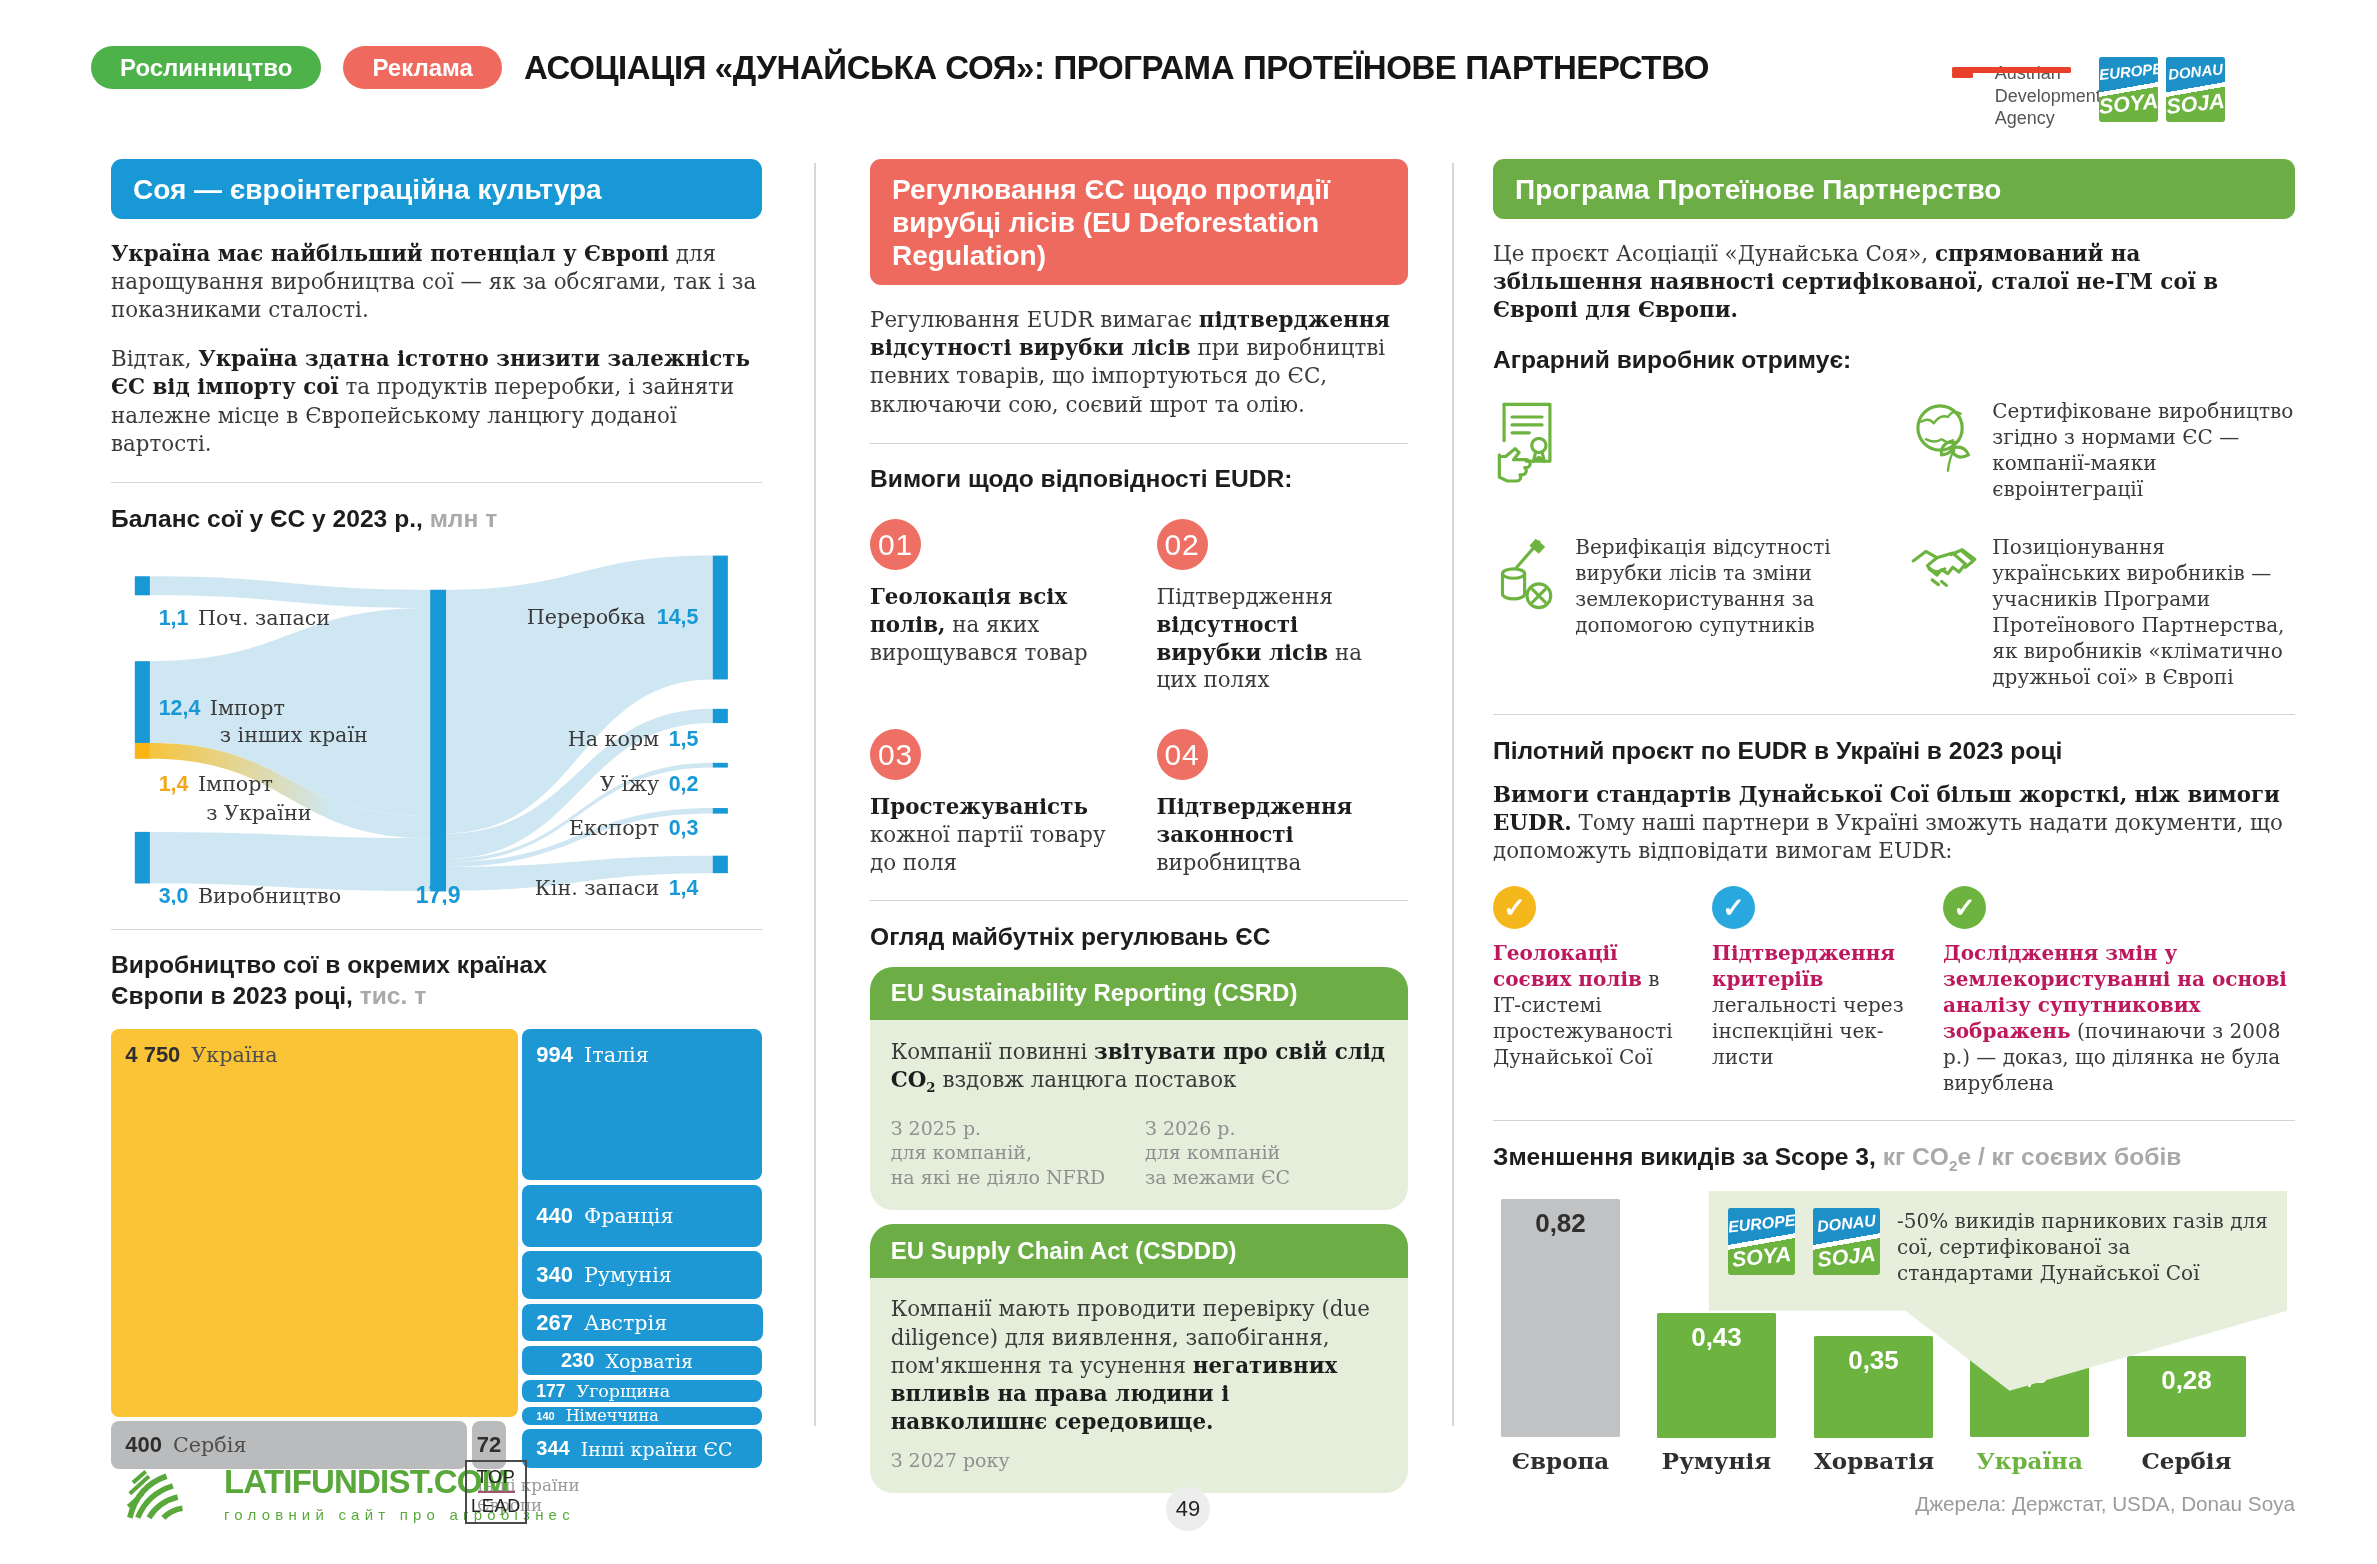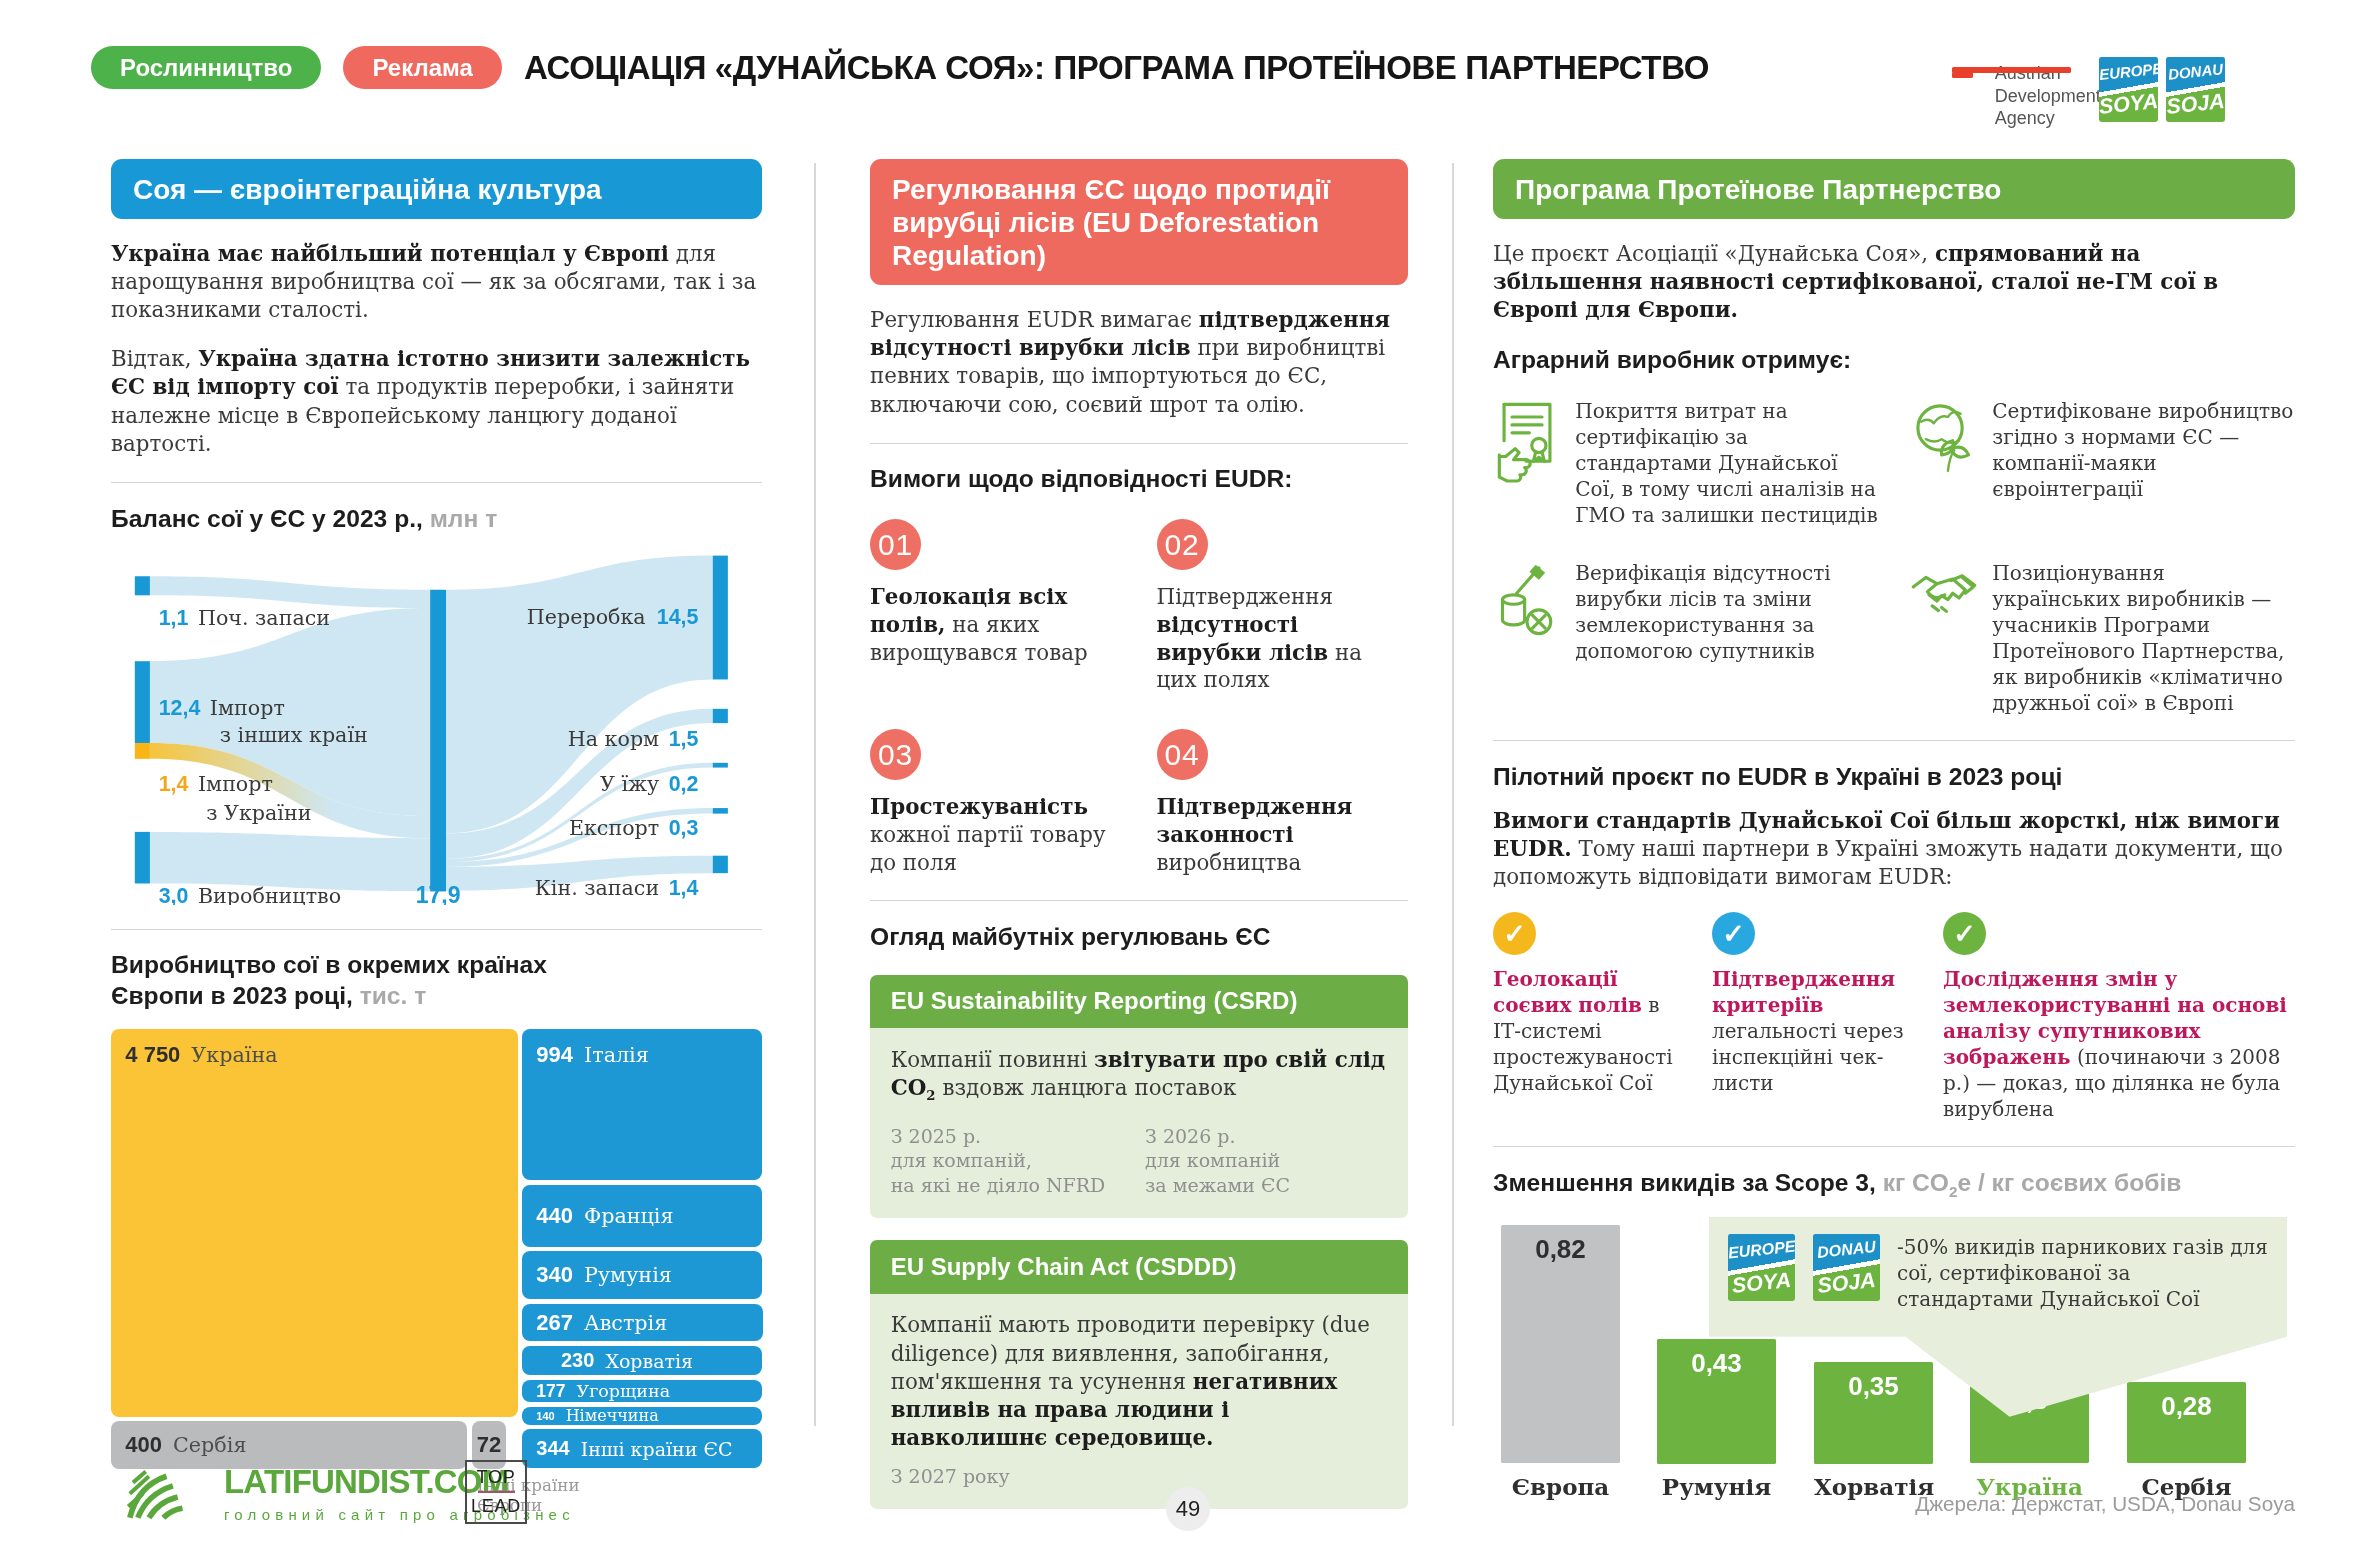--- a/index.html
+++ b/index.html
@@ -79,21 +79,21 @@
 
   
   .req-grid { display:grid; grid-template-columns:1fr 1fr; column-gap:35px; row-gap:35px; margin-top:24px; }
   .req-num { width:51px; height:51px; border-radius:50%; background:#ee6f63; color:#fff;
              display:flex; align-items:center; justify-content:center; font-size:30px; font-weight:300;
              letter-spacing:0.8px; }
   .req-text { margin-top:12.7px; font-family:"DejaVu Serif","Liberation Serif",serif; font-size:21.4px;
               line-height:1.3; color:#3a3a3a; }
   .req-text b { color:#1d1d1d; }
 
-  .reg-card { border-radius:7px; overflow:hidden; margin-top:22px; }
+  .reg-card { border-radius:23px; overflow:hidden; margin-top:14px; }
   .reg-head { background:#6cae45; color:#fff; font-weight:bold; font-size:24px; padding:12.7px 20.7px; }
   .reg-body { background:#e5eedb; padding:17.5px 20.7px 20.7px 20.7px; }
   .reg-body .txt { font-family:"DejaVu Serif","Liberation Serif",serif; font-size:21.4px; line-height:1.32; color:#3a3a3a; }
   .reg-body .txt b { color:#1d1d1d; }
   .reg-dates { display:grid; grid-template-columns:1fr 1fr; gap:12px; margin-top:19px; }
   .reg-date { font-family:"DejaVu Serif","Liberation Serif",serif; font-size:19px; color:#8f8f8f;
               line-height:1.3; white-space:pre-line; }
 
   
   .ben-grid { display:grid; grid-template-columns:1fr 1fr; column-gap:32px; row-gap:32px; margin-top:22px; }
@@ -367,21 +367,20 @@
         <path d="M14,8 h58 v72 h-30"></path>
           <path d="M14,8 v46"></path>
         <line x1="24" y1="24" x2="62" y2="24"></line>
           <line x1="24" y1="34" x2="62" y2="34"></line>
           <line x1="24" y1="44" x2="46" y2="44"></line>
         <circle cx="58" cy="60" r="9"></circle>
           <path d="M54,68 l-3,12 7,-5 7,5 -3,-12"></path>
         <path d="M6,74 h10 l10,-8 6,6 -6,8 h14 v18 h-24 l-10,-6 h-? " stroke="none"></path>
         <path d="M8,72 v26 M8,74 h8 l12,-10 5,5 -7,9 h16 a5,5 0 0 1 0,10 h-2 a5,5 0 0 1 -3,9 h-3 a5,5 0 0 1 -4,8 h-12 l-10,-5"></path>
       </svg>
-      <div class="ben-text">Покриття витрат на сертифікацію за стандартами Дунайської Сої, в тому числі аналізів на ГМО та залишки пестицидів</div>
     </div>
     <div class="ben">
       <svg class="ben-icon" width="68" height="87" viewBox="0 0 86 110" fill="none" stroke="#6db33f" stroke-width="4" stroke-linecap="round" stroke-linejoin="round">
         <circle cx="38" cy="38" r="28"></circle>
         <path d="M14,30 q10,-6 16,2 q8,-12 18,-8 q6,-10 16,-4" stroke-width="3"></path>
         <path d="M20,52 q12,6 20,0 q10,8 22,2" stroke-width="3"></path>
         <path d="M52,64 q16,-6 22,8 q-16,8 -22,-8 z"></path>
         <path d="M40,72 q-2,-14 14,-18 q4,16 -14,18 z"></path>
         <path d="M48,92 q2,-18 8,-26" stroke-width="3"></path>
       </svg>

